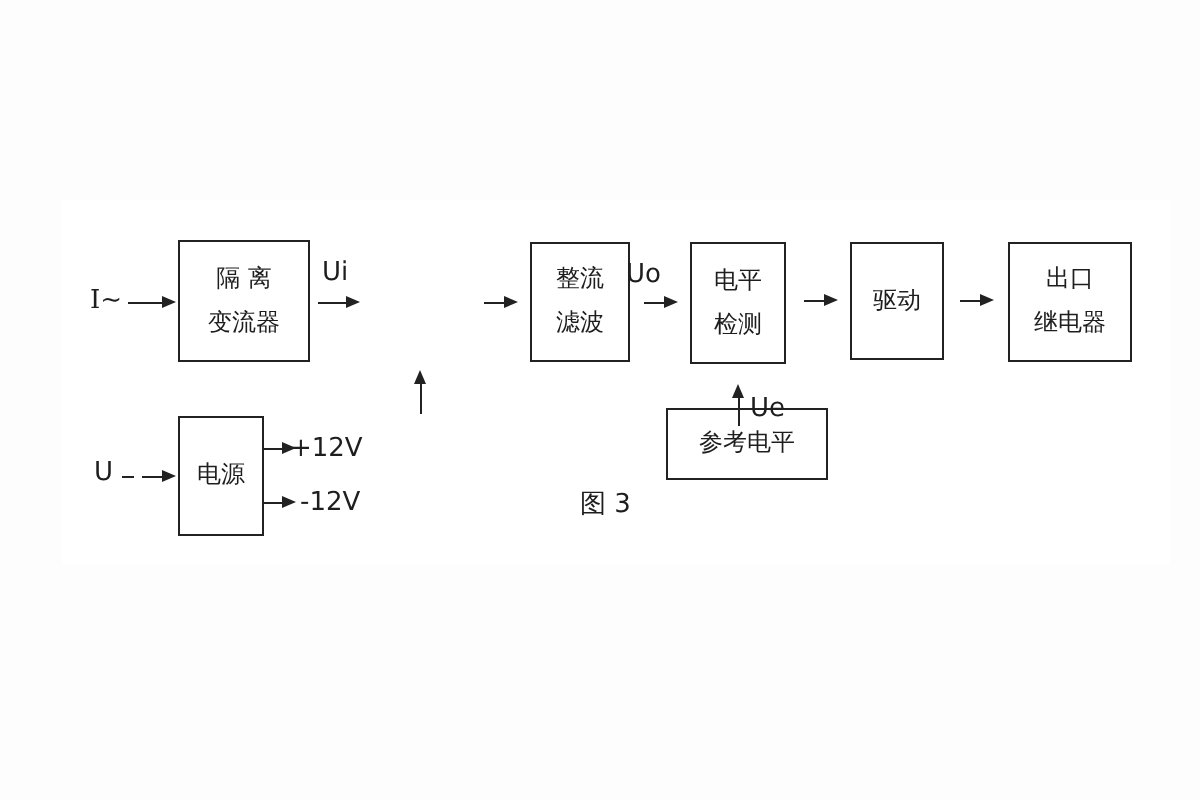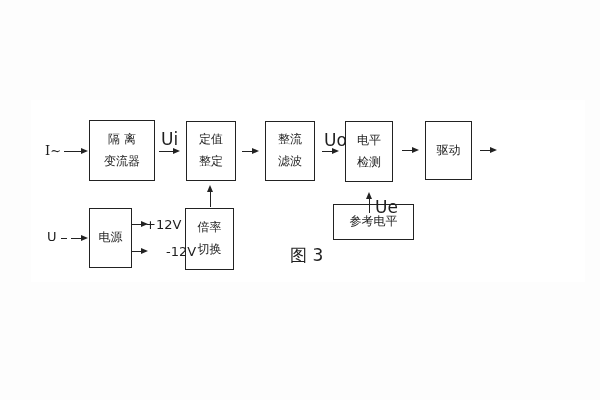--- a/index.html
+++ b/index.html
@@ -36,21 +36,21 @@
     justify-content: center;
     align-items: center;
     gap: 8px;
     font-size: 12px;
     line-height: 1.15;
     white-space: nowrap;
     color: var(--text);
   }
   .lbl {
     position: absolute;
-    font-size: 17px;
+    font-size: 13px;
     line-height: 1.1;
     white-space: nowrap;
     color: var(--text);
   }
   .lbl.big { font-size: 13px; }
   .lbl.serif { font-family: "DejaVu Serif", "Liberation Serif", serif; }
   .hline {
     position: absolute;
     height: 1px;
     background: var(--line);
@@ -89,48 +89,44 @@
 
 <div class="stage">
 
   <div class="paper"></div>
 
   <div class="block" style="left:89px;top:120px;width:66px;height:61px">
     <span>隔 离</span>
     <span>变流器</span>
   </div>
 
-  <div class="block" style="left:186px;top:121px;width:50px;height:60px">
-    <span>定值</span>
-    <span>整定</span>
-  </div>
 
   <div class="block" style="left:265px;top:121px;width:50px;height:60px">
     <span>整流</span>
     <span>滤波</span>
   </div>
 
   <div class="block" style="left:345px;top:121px;width:48px;height:61px">
     <span>电平</span>
     <span>检测</span>
   </div>
 
   <div class="block" style="left:425px;top:121px;width:47px;height:59px">
     <span>驱动</span>
   </div>
 
+  <div class="block" style="left:504px;top:121px;width:62px;height:60px">
+    <span>出口</span>
+    <span>继电器</span>
+  </div>
 
   <div class="block" style="left:89px;top:208px;width:43px;height:60px">
     <span>电源</span>
   </div>
 
-  <div class="block" style="left:185px;top:208px;width:49px;height:62px">
-    <span>倍率</span>
-    <span>切换</span>
-  </div>
 
   <div class="block" style="left:333px;top:204px;width:81px;height:36px">
     <span>参考电平</span>
   </div>
 
   <div class="harrow" style="left:64px;top:151px;width:17px"></div>
   <div class="harrow" style="left:159px;top:151px;width:14px"></div>
   <div class="harrow" style="left:242px;top:151px;width:10px"></div>
   <div class="harrow" style="left:322px;top:151px;width:10px"></div>
   <div class="harrow" style="left:402px;top:150px;width:10px"></div>
@@ -140,20 +136,20 @@
   <div class="harrow" style="left:71px;top:238px;width:10px"></div>
   <div class="harrow" style="left:132px;top:224px;width:9px"></div>
   <div class="harrow" style="left:132px;top:251px;width:9px"></div>
 
   <div class="varrow-up" style="left:210px;top:192px;height:15px"></div>
   <div class="varrow-up" style="left:369px;top:199px;height:14px"></div>
 
   <span class="lbl big serif" style="left:45px;top:144px">I~</span>
   <span class="lbl big" style="left:47px;top:230px">U</span>
   <span class="lbl" style="left:161px;top:130px">Ui</span>
-  <span class="lbl" style="left:324px;top:131px">Uo</span>
+  <span class="lbl" style="left:313px;top:131px">Uo</span>
   <span class="lbl" style="left:375px;top:198px">Ue</span>
   <span class="lbl big" style="left:145px;top:218px">+12V</span>
-  <span class="lbl big" style="left:166px;top:245px">-12V</span>
+  <span class="lbl big" style="left:150px;top:245px">-12V</span>
 
   <span class="lbl" style="left:290px;top:246px">图 3</span>
 
 </div>
 
 </body></html>

